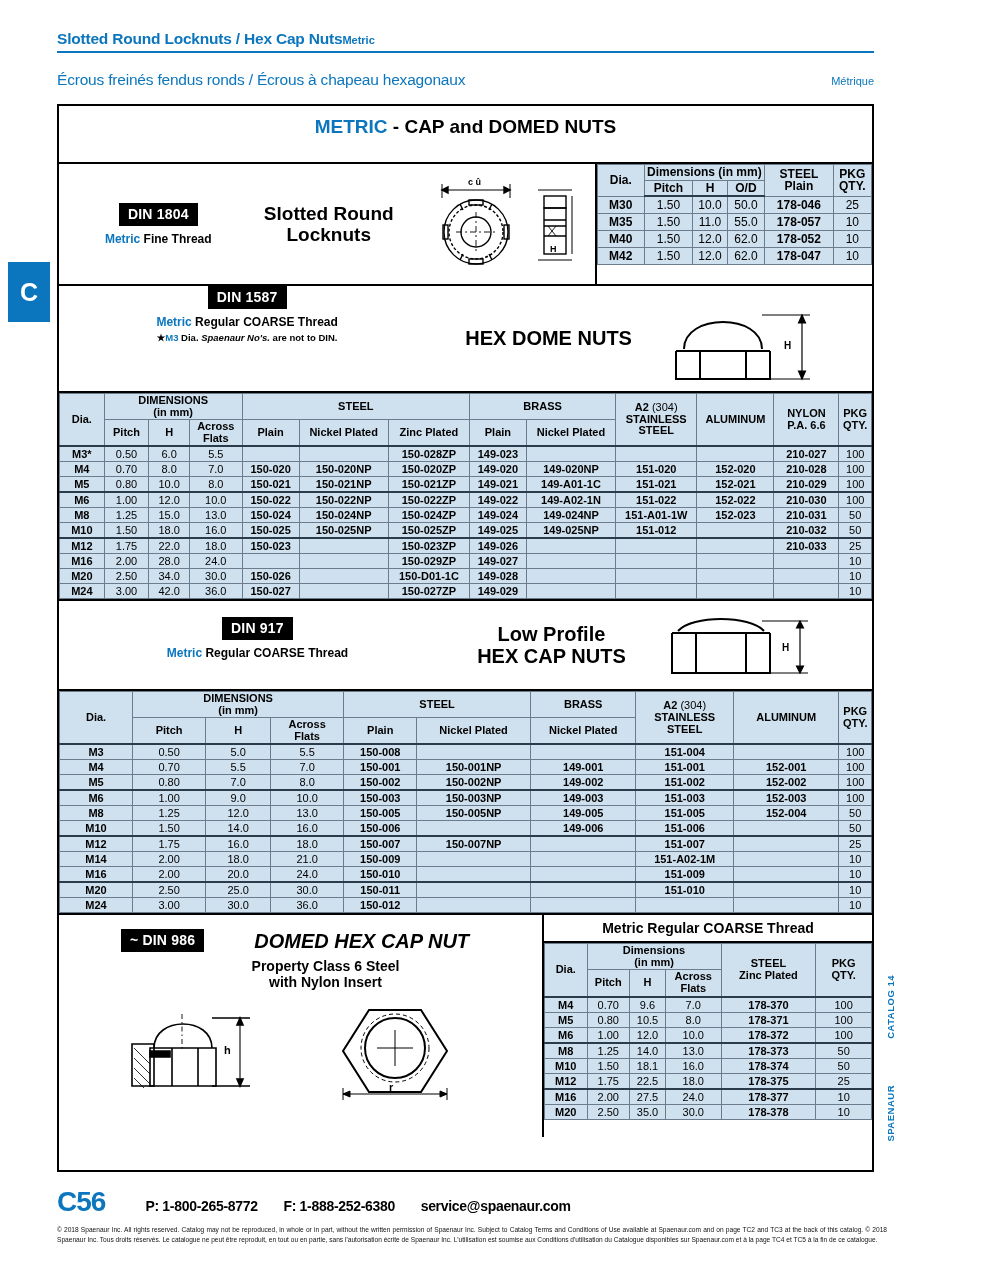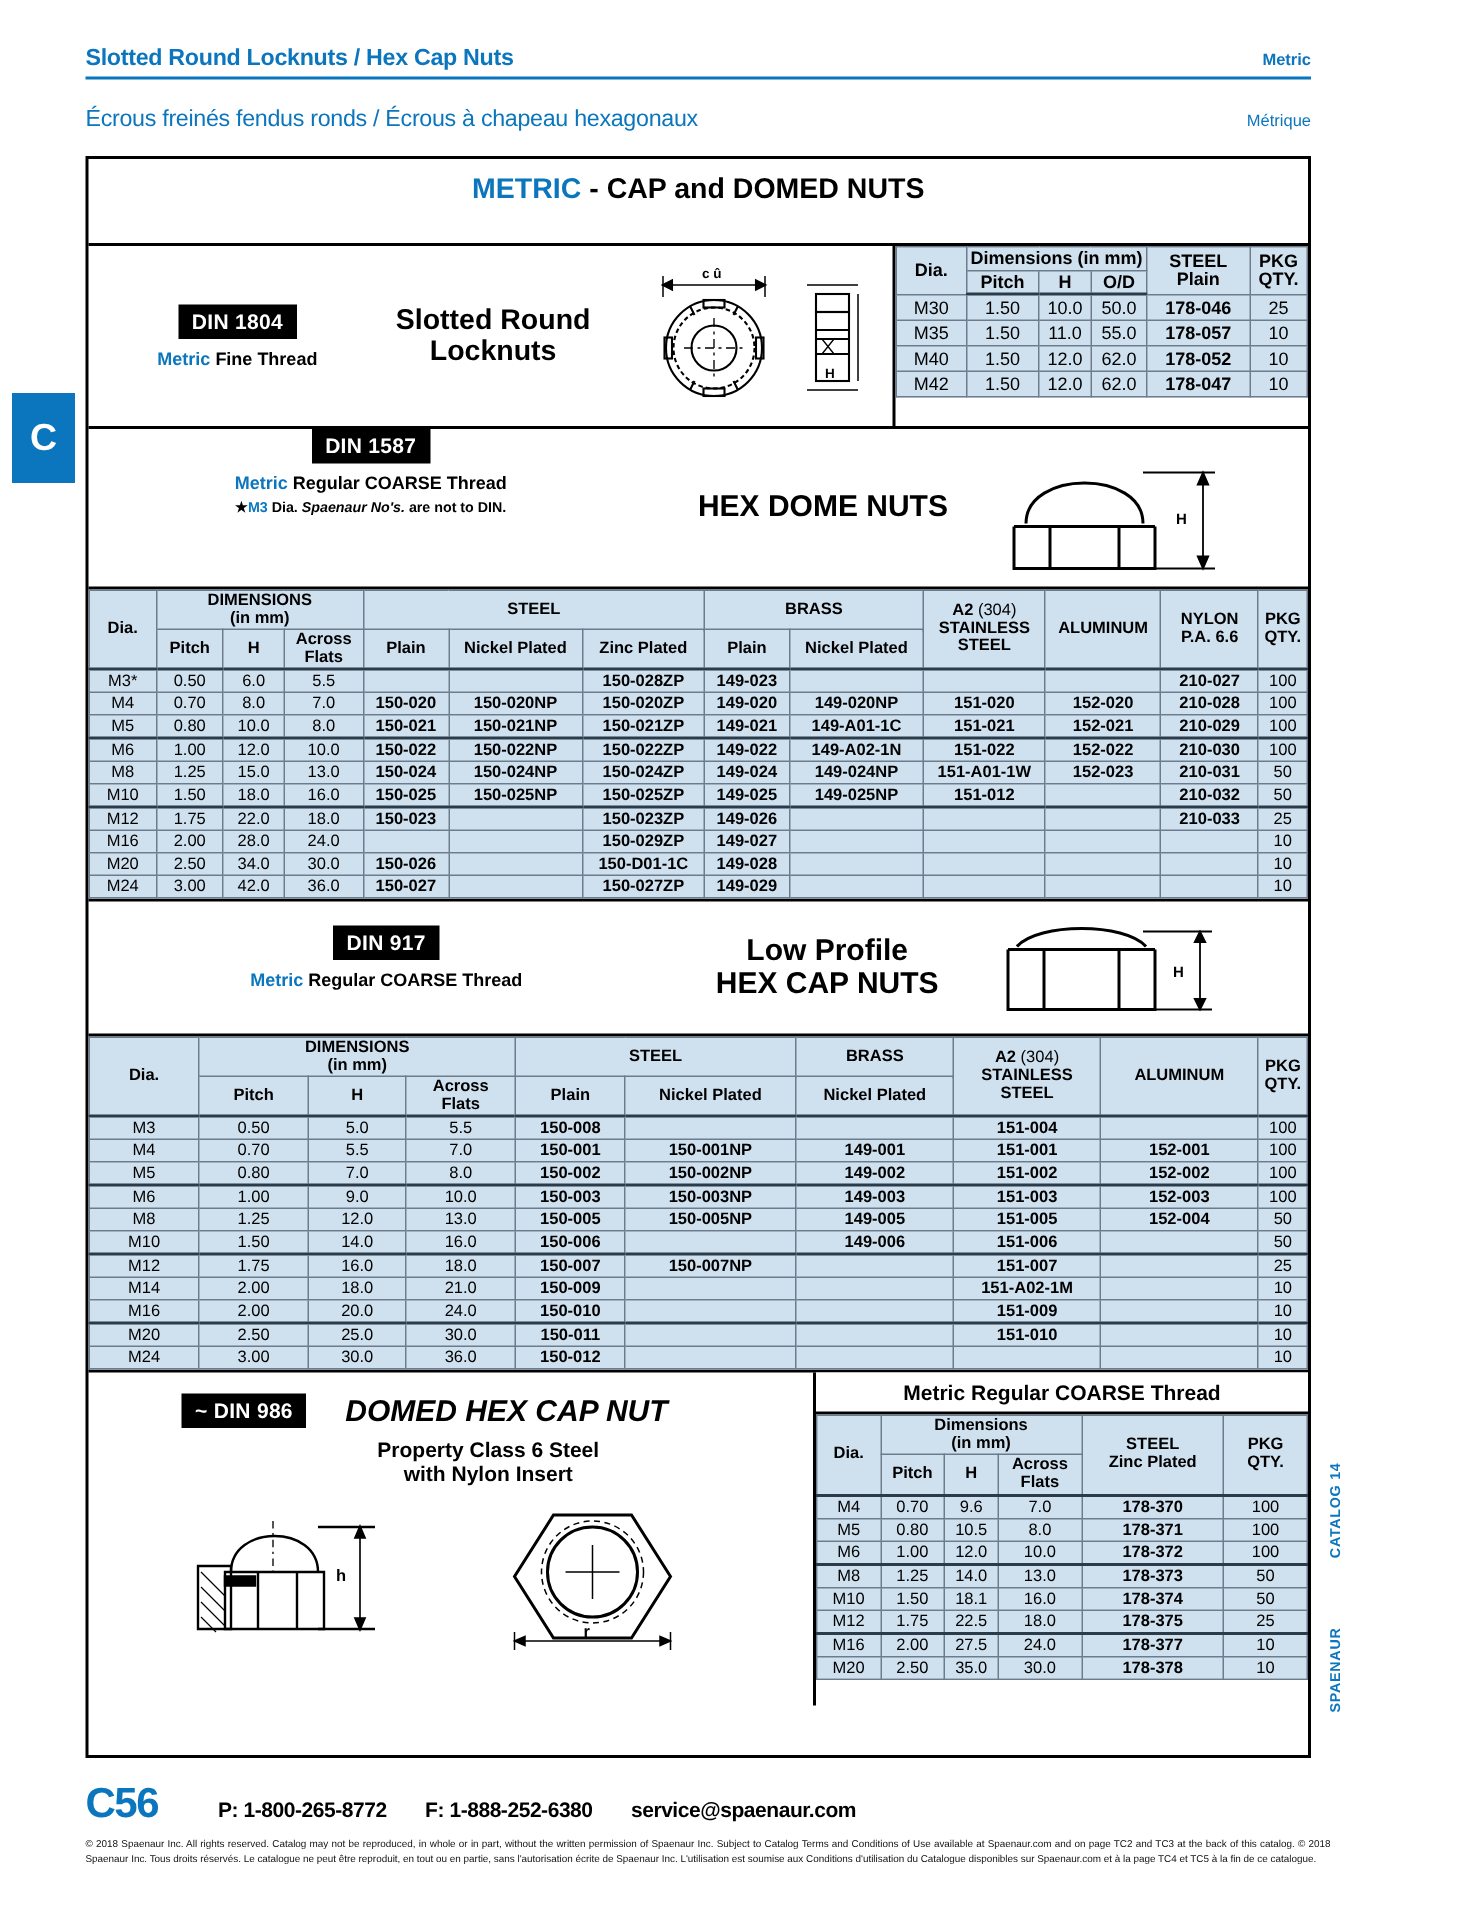--- a/index.html
+++ b/index.html
@@ -11,21 +11,21 @@
   #page {
     position: relative;
     width: 989px;
     height: 1280px;
     background: #ffffff;
     overflow: hidden;
   }
 
   
   .hdr { position: absolute; left: 57px; top: 30px; width: 817px; }
-  .hdr-row1 { display: flex; justify-content: space-between; align-items: baseline;
+  .hdr-row1 { display: flex; align-items: baseline;
               border-bottom: 2px solid #0b76bd; padding-bottom: 3px; }
   .hdr-row2 { display: flex; justify-content: space-between; align-items: baseline;
               padding-top: 18px; }
   .hdr-en { color: #0b76bd; font-size: 15.5px; font-weight: bold; letter-spacing: -0.2px; }
   .hdr-fr { color: #0b76bd; font-size: 15.5px; font-weight: normal; letter-spacing: -0.2px; }
   .hdr-unit { color: #0b76bd; font-size: 11px; font-weight: bold; }
   .hdr-unit-fr { color: #0b76bd; font-size: 11px; font-weight: normal; }
 
   
   .side-tab {
@@ -81,21 +81,21 @@
   
   table.t { border-collapse: collapse; width: 100%; }
   table.t th, table.t td {
     border: 1px solid #6c7c8c; text-align: center; background: #cfe0ee;
     font-size: 11px; color: #000; padding: 0;
   }
   table.t th { font-weight: bold; line-height: 1.05; padding: 1px 2px; }
   table.t td { height: 14px; line-height: 14px; }
   table.t td.num { font-weight: normal; }
   table.t td.sku { font-weight: bold; }
-  table.t td.dia { font-weight: normal; }
+  table.t td.dia { font-weight: bold; }
   table.t tr.grp td { border-top: 2px solid #2b3b4a; }
   table.t .hdr-strong { border-bottom: 2px solid #2b3b4a !important; }
   .t-wrap { padding: 0; }
 
   
   #tbl1 td { height: 16px; line-height: 16px; font-size: 12px; }
   #tbl1 th { font-size: 12px; }
 
   
   .sec2-head { display: flex; height: 105px; }
@@ -106,21 +106,21 @@
   
   .sec3-head { display: flex; height: 88px; padding-left: 15px; }
   .sec3-left { width: 390px; padding-top: 16px; text-align: center; }
   .sec3-mid { width: 235px; display: flex; align-items: center; justify-content: center; }
   .sec3-art { flex: 1; display: flex; align-items: center; justify-content: center; }
 
   
   .sec4 { display: flex; height: 222px; }
   .sec4-left { width: 483px; position: relative; }
   .sec4-right { flex: 1; border-left: 2px solid #000; }
-  .sec4-badgerow { display: flex; align-items: center; padding: 14px 0 0 62px; }
+  .sec4-badgerow { display: flex; align-items: center; padding: 14px 0 0 62px; gap: 24px; }
   .sec4-art { display: flex; justify-content: space-around; align-items: center;
               padding: 6px 40px 0 40px; }
   .coarse-band {
     text-align: center; font-size: 14px; font-weight: bold; background:#fff;
     padding: 5px 0 5px 0; border-bottom: 2px solid #000;
   }
 
   
   .footer { position: absolute; left: 57px; top: 1186px; width: 830px; }
   .foot-row { display: flex; align-items: baseline; }

